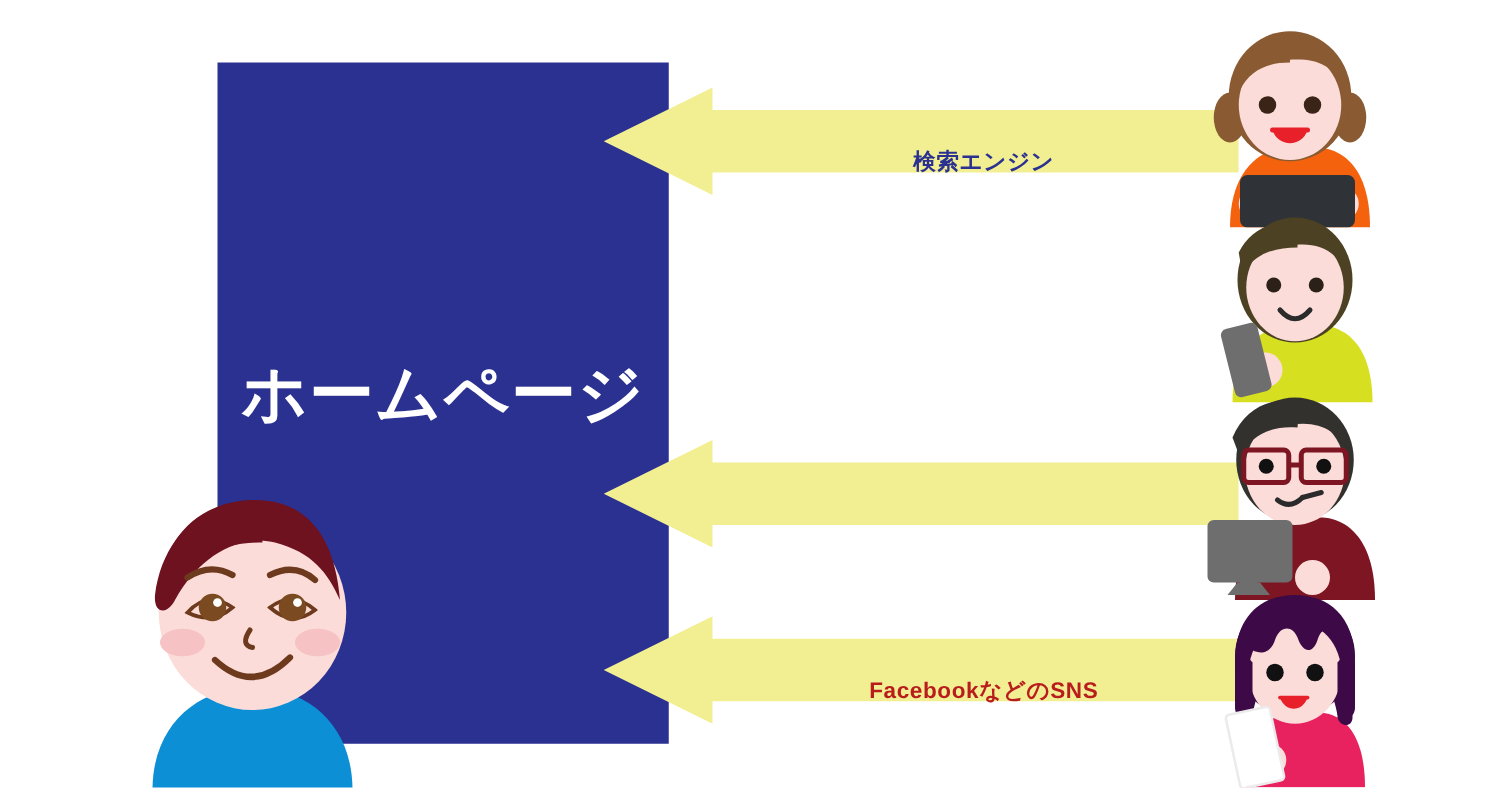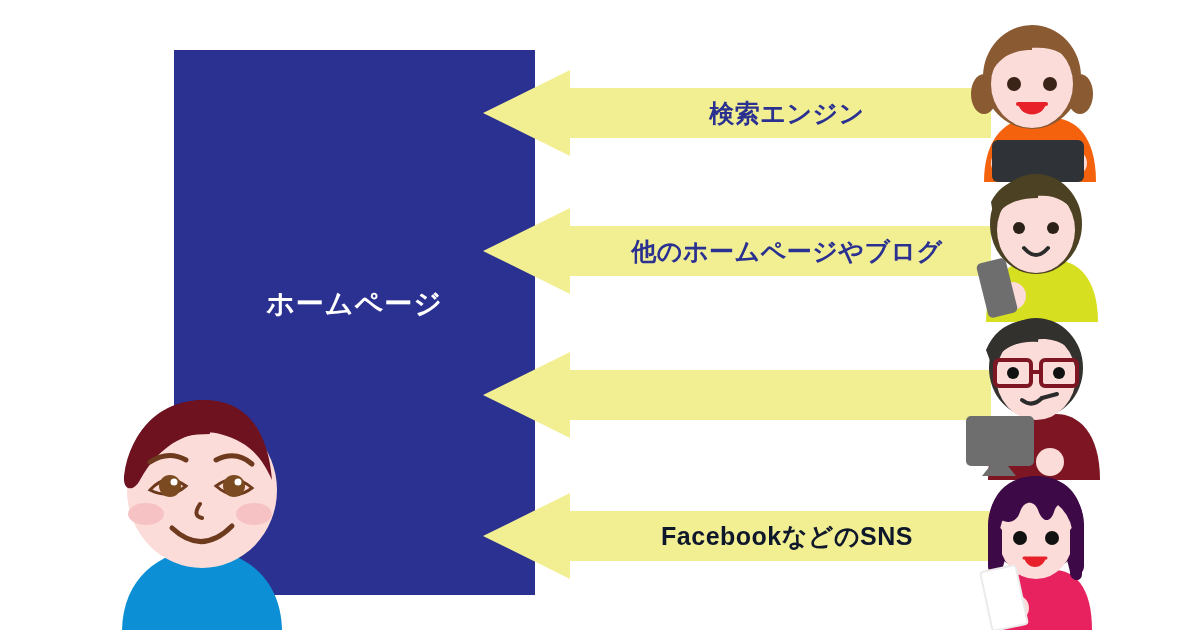--- a/index.html
+++ b/index.html
@@ -18,45 +18,45 @@
     left:174px; top:50px;
     width:361px; height:545px;
     background:#2b3190;
   }
   .blue-panel-label{
     position:absolute;
     left:174px; top:290px;
     width:361px;
     text-align:center;
     color:#ffffff;
-    font-size:28px;
+    font-size:52px;
     font-weight:700;
     letter-spacing:1px;
     line-height:1;
     white-space:nowrap;
   }
 
   
   .arrow-row{
     position:absolute;
     left:483px;
     width:508px;
   }
   .arrow-svg{ display:block; width:508px; }
   .arrow-label{
     position:absolute;
     left:100px;
-    top:0;
+    top:16px;
     height:100%;
     width:408px;
     display:flex;
     align-items:center;
     justify-content:center;
     color:#2b3190;
-    font-size:25px;
+    font-size:18px;
     font-weight:700;
     white-space:nowrap;
     letter-spacing:0.5px;
   }
 
   
   .person{ position:absolute; }
   .person svg{ display:block; }
 
   .main-person{ position:absolute; left:110px; top:392px; }
@@ -69,38 +69,32 @@
   <div class="blue-panel" style="background: rgb(43, 49, 144);"></div>
   <div class="blue-panel-label" style="color: rgb(255, 255, 255);">ホームページ</div>
 
   <div class="arrow-row" id="arrow-0" style="top:70px;height:86px;">
     <svg class="arrow-svg" viewBox="0 0 508 86" height="86">
       <polygon points="0,43 87,0 87,18 508,18 508,68 87,68 87,86" fill="#f2ef93"></polygon>
     </svg>
     <div class="arrow-label" style="color: rgb(43, 49, 144);">検索エンジン</div>
   </div>
 
-  <div class="arrow-row" id="arrow-1" style="top:208px;height:86px;">
-    <svg class="arrow-svg" viewBox="0 0 508 86" height="86">
-      <polygon points="0,43 87,0 87,18 508,18 508,68 87,68 87,86" fill="#f2ef93"></polygon>
-    </svg>
-    <div class="arrow-label" style="color: rgb(43, 49, 144);">他のホームページやブログ</div>
-  </div>
 
   <div class="arrow-row" id="arrow-2" style="top:352px;height:86px;">
     <svg class="arrow-svg" viewBox="0 0 508 86" height="86">
       <polygon points="0,43 87,0 87,18 508,18 508,68 87,68 87,86" fill="#f2ef93"></polygon>
     </svg>
   </div>
 
   <div class="arrow-row" id="arrow-3" style="top:493px;height:86px;">
     <svg class="arrow-svg" viewBox="0 0 508 86" height="86">
       <polygon points="0,43 87,0 87,18 508,18 508,68 87,68 87,86" fill="#f2ef93"></polygon>
     </svg>
-    <div class="arrow-label" style="color: #0f172a;">FacebookなどのSNS</div>
+    <div class="arrow-label" style="color: #b91c1c;">FacebookなどのSNS</div>
   </div>
 
   <div class="person" style="left:962px; top:22px;">
     <svg width="180" height="160" viewBox="0 0 180 160">
 
       <path d="M22 160 C22 112 48 96 70 96 L90 96 C112 96 134 112 134 160 Z" fill="#f4620e"></path>
 
       <ellipse cx="22" cy="72" rx="13" ry="20" fill="#8a5a32"></ellipse>
       <ellipse cx="118" cy="72" rx="13" ry="20" fill="#8a5a32"></ellipse>
 

